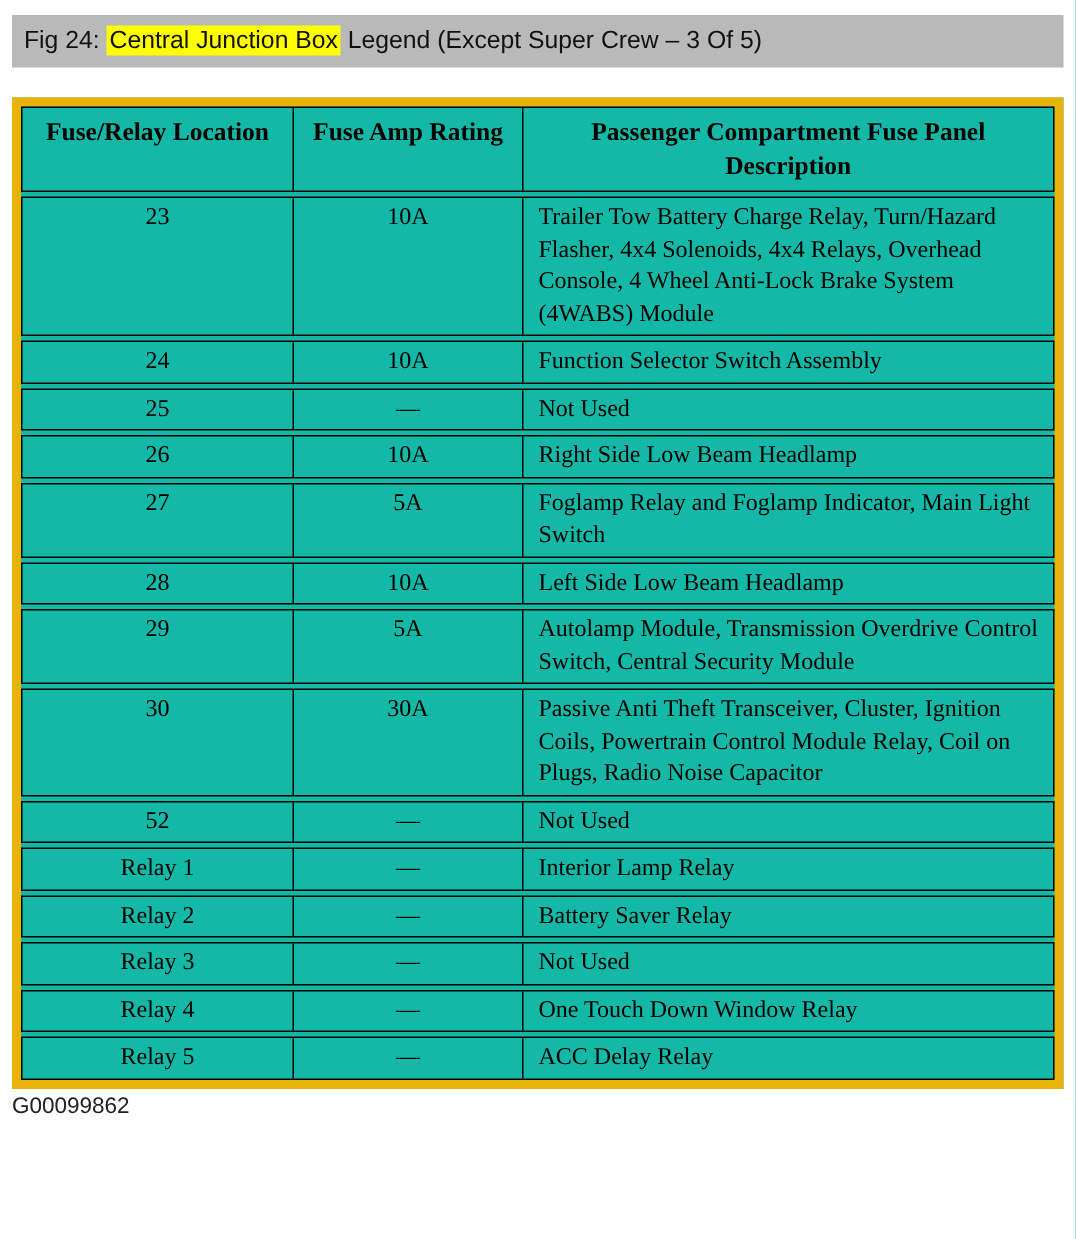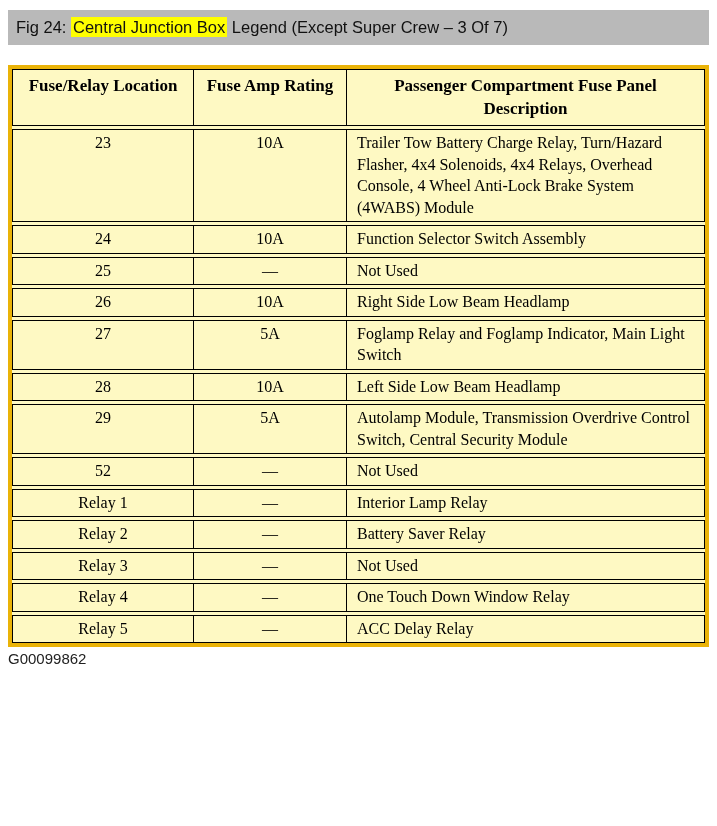--- a/index.html
+++ b/index.html
@@ -26,22 +26,22 @@
     font-size: 16.5px;
     color: #111111;
     margin-bottom: 20px;
   }
   .fig-bar .hl {
     background: #ffff00;
     padding: 1px 2px;
     margin-top: 40px;
   }
   .fuse-table {
-    border: 4px solid #eab308;
-    background: #fef9c3;
+    border: 6px solid #eab308;
+    background: #14b8a6;
   }
   .trow {
     display: grid;
     grid-template-columns: 180px 153px 1fr;
     border: 1.5px solid #000000;
     margin-bottom: 3px;
   }
   .trow:last-child { margin-bottom: 0; }
   .cell {
     padding: 2px 10px 3px 10px;
@@ -67,21 +67,21 @@
     margin-top: 3px;
     margin-left: 0;
   }
 </style>
 </head>
 <body>
 
 <div class="page">
 
   <div class="fig-bar">
-    <span>Fig 24: </span><span class="hl">Central Junction Box</span><span> Legend (Except Super Crew – 3 Of 7)</span>
+    <span>Fig 24: </span><span class="hl">Central Junction Box</span><span> Legend (Except Super Crew – 3 Of 5)</span>
   </div>
 
   <div class="fuse-table">
     <div class="trow head">
       <div class="cell">Fuse/Relay Location</div>
       <div class="cell">Fuse Amp Rating</div>
       <div class="cell">Passenger Compartment Fuse Panel Description</div>
     </div>
     <div>
         <div class="trow">
@@ -113,20 +113,25 @@
           <div class="cell loc">28</div>
           <div class="cell rating">10A</div>
           <div class="cell desc">Left Side Low Beam Headlamp</div>
         </div>
         <div class="trow">
           <div class="cell loc">29</div>
           <div class="cell rating">5A</div>
           <div class="cell desc">Autolamp Module, Transmission Overdrive Control Switch, Central Security Module</div>
         </div>
         <div class="trow">
+          <div class="cell loc">30</div>
+          <div class="cell rating">30A</div>
+          <div class="cell desc">Passive Anti Theft Transceiver, Cluster, Ignition Coils, Powertrain Control Module Relay, Coil on Plugs, Radio Noise Capacitor</div>
+        </div>
+        <div class="trow">
           <div class="cell loc">52</div>
           <div class="cell rating">—</div>
           <div class="cell desc">Not Used</div>
         </div>
         <div class="trow">
           <div class="cell loc">Relay 1</div>
           <div class="cell rating">—</div>
           <div class="cell desc">Interior Lamp Relay</div>
         </div>
         <div class="trow">

